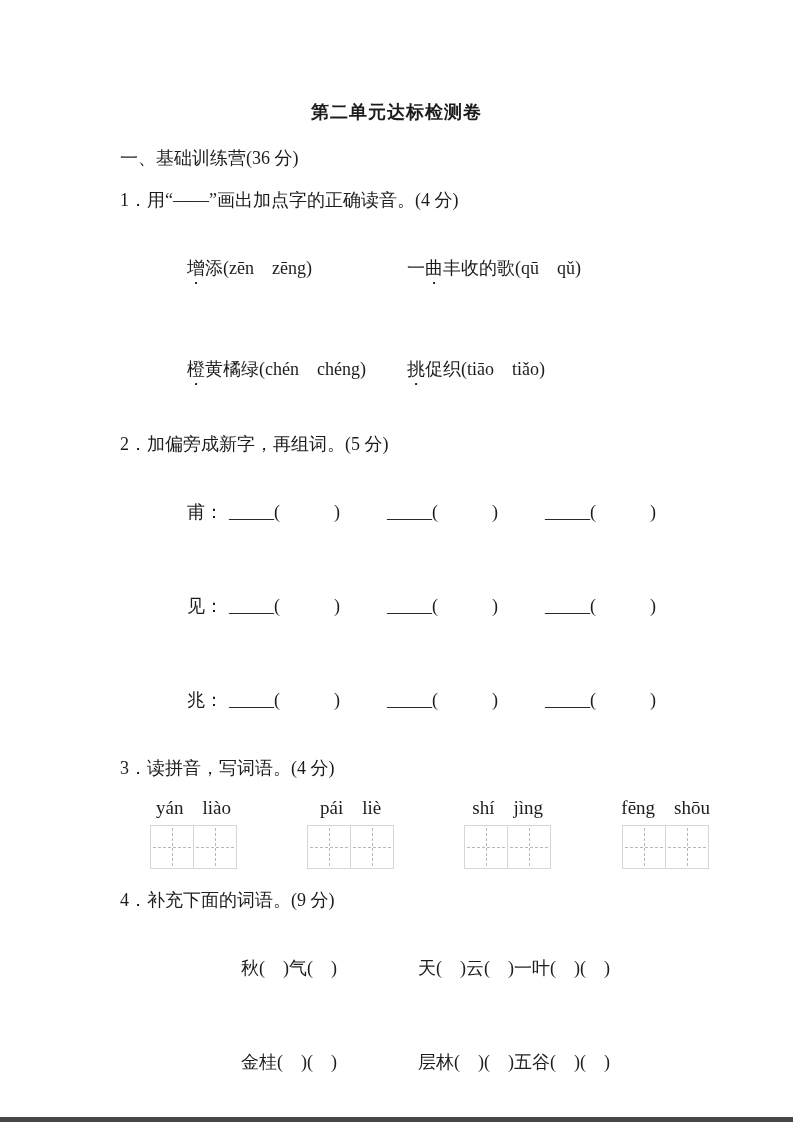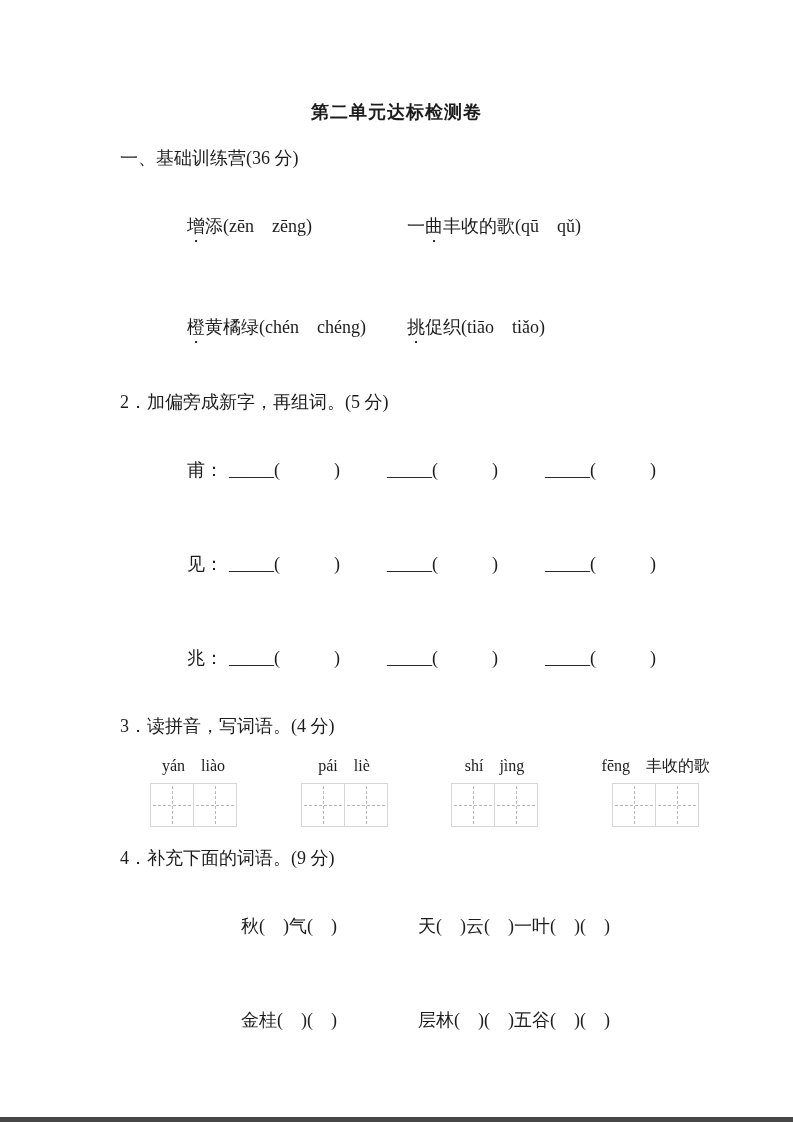--- a/index.html
+++ b/index.html
@@ -38,21 +38,21 @@
   .q2-radical { display: inline-block; width: 42px; }
   .q2-blank { display: inline-block; width: 158px; white-space: pre; }
 
   .q4-col { display: inline-block; white-space: pre; text-align: right; }
   .q4-c1 { width: 150px; }
   .q4-c2 { width: 160px; margin-left: 17px; }
 
   .q3-block { padding-left: 30px; margin-bottom: 18px; }
   .q3-row { display: flex; justify-content: space-between; width: 560px; }
   .q3-group { display: flex; flex-direction: column; align-items: center; }
-  .q3-pinyin { line-height: 22px; margin-bottom: 6px; white-space: pre; font-size: 16px; }
+  .q3-pinyin { line-height: 22px; margin-bottom: 6px; white-space: pre; font-size: 19px; }
   .q3-cells { display: flex; }
   .q3-cell { width: 44px; height: 44px; border: 1px solid #d6d6d6; position: relative; background: #fff; }
   .q3-cell + .q3-cell { margin-left: -1px; }
   .q3-cell::before {
     content: ""; position: absolute; left: 2px; right: 2px; top: 50%;
     border-top: 1px dashed #b8b8b8;
   }
   .q3-cell::after {
     content: ""; position: absolute; top: 2px; bottom: 2px; left: 50%;
     border-left: 1px dashed #b8b8b8;
@@ -76,20 +76,21 @@
 <body>
 
 <div class="page">
 
   <div class="title">第二单元达标检测卷</div>
 
   <div class="content">
 
     <div class="line">一、基础训练营(36 分)</div>
 
+    <div class="line">1．用“——”画出加点字的正确读音。(4 分)</div>
     <div class="line indent">
       <span class="q1-col1"><span></span><span class="dotted">增</span><span>添(zēn　zēng)</span></span><span class="q1-col2"><span>一</span><span class="dotted">曲</span><span>丰收的歌(qū　qǔ)</span></span>
     </div>
     <div class="line indent">
       <span class="q1-col1"><span></span><span class="dotted">橙</span><span>黄橘绿(chén　chéng)</span></span><span class="q1-col2"><span></span><span class="dotted">挑</span><span>促织(tiāo　tiǎo)</span></span>
     </div>
 
     <div class="line">2．加偏旁成新字，再组词。(5 分)</div>
     <div class="line indent">
       <span class="q2-radical">甫：</span><span class="q2-blank">_____(　　　)</span><span class="q2-blank">_____(　　　)</span><span class="q2-blank">_____(　　　)</span>
@@ -119,21 +120,21 @@
           </div>
         </div>
         <div class="q3-group">
           <div class="q3-pinyin">shí　jìng</div>
           <div class="q3-cells">
             <div class="q3-cell"></div>
             <div class="q3-cell"></div>
           </div>
         </div>
         <div class="q3-group">
-          <div class="q3-pinyin">fēng　丰收的歌</div>
+          <div class="q3-pinyin">fēng　shōu</div>
           <div class="q3-cells">
             <div class="q3-cell"></div>
             <div class="q3-cell"></div>
           </div>
         </div>
       </div>
     </div>
 
     <div class="line">4．补充下面的词语。(9 分)</div>
     <div class="line indent">

